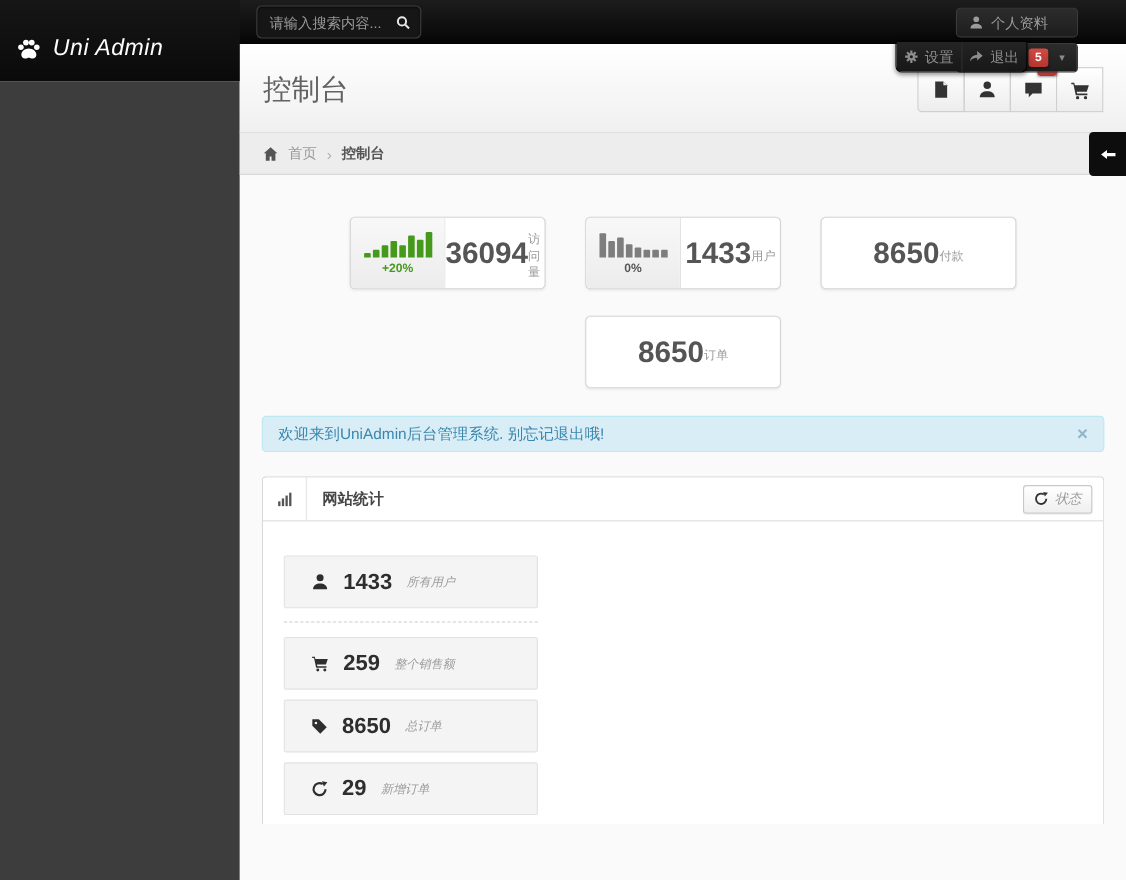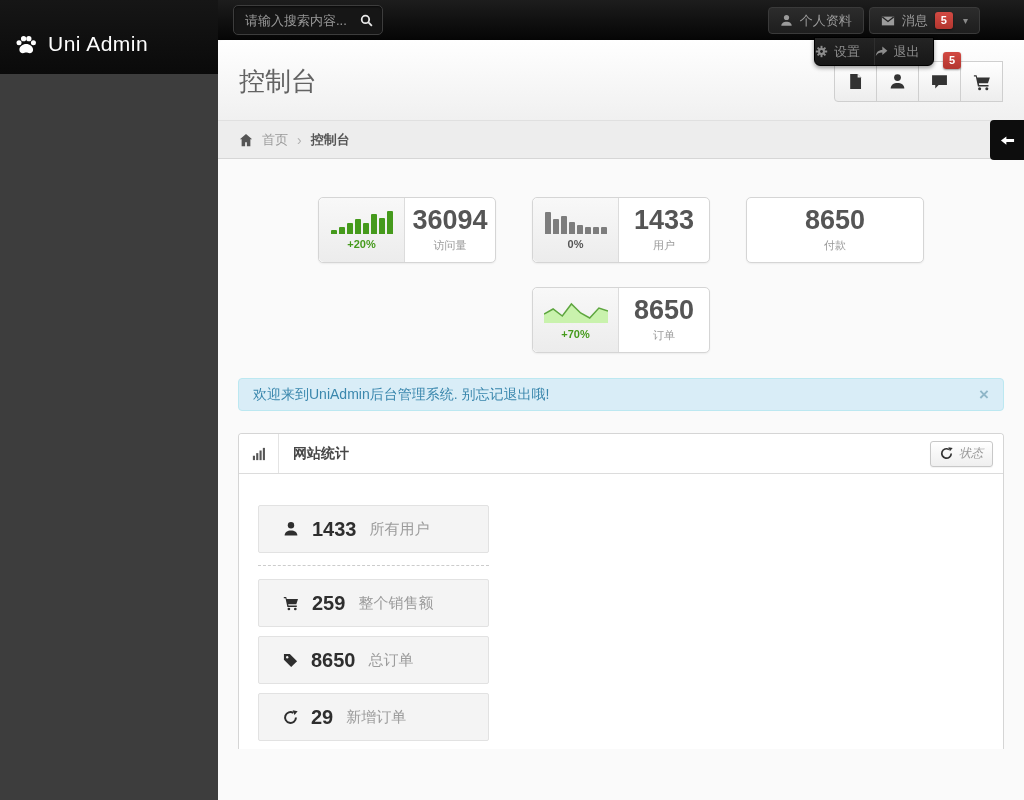--- a/index.html
+++ b/index.html
@@ -10,44 +10,44 @@
   }
   *{box-sizing:border-box;}
   svg{display:block;}
 
   
   .topbar{position:absolute;left:0;top:0;width:1024px;height:40px;
     background:linear-gradient(#1d1d1d,#050505);z-index:30;}
   .logo{position:absolute;left:0;top:0;width:218px;height:74px;
     background:linear-gradient(#161616,#0a0a0a);z-index:32;
     display:flex;align-items:center;gap:10px;padding:14px 0 0 14px;color:#fff;}
-  .brand-text{font-size:21px;color:#fdfdfd;letter-spacing:.5px;}
+  .brand-text{font-size:21px;color:#fdfdfd;letter-spacing:.5px;font-style:italic;}
   .searchbox{position:absolute;left:233px;top:5px;width:150px;height:30px;z-index:33;
     background:#161616;border:1px solid #3d3d3d;border-radius:5px;
     display:flex;align-items:center;padding:0 9px;gap:6px;
     box-shadow:inset 0 1px 2px rgba(0,0,0,.6);}
   .searchbox input{flex:1;min-width:0;background:transparent;border:none;outline:none;
     color:#bbb;font-size:13px;font-family:inherit;}
   .searchbox input::placeholder{color:#9a9a9a;}
   .search-ic{color:#e8e8e8;}
-  .topbar-right{position:absolute;right:44px;top:7px;display:flex;gap:5px;z-index:33;}
+  .topbar-right{position:absolute;right:44px;top:7px;display:flex;gap:5px;z-index:33;flex-direction:column;}
   .tb-btn{height:27px;display:flex;align-items:center;gap:7px;padding:0 11px;
     background:linear-gradient(#2c2c2c,#1e1e1e);border:1px solid #3a3a3a;border-radius:4px;
     color:#9b9b9b;font-size:13px;cursor:pointer;}
   .tb-btn .caret{font-size:10px;color:#8a8a8a;margin-left:3px;}
   .badge-red{background:linear-gradient(#d24a43,#b3362f);color:#fff;border-radius:3px;
     font-size:11px;font-weight:bold;padding:2px 6px;line-height:1.2;
     box-shadow:0 1px 2px rgba(0,0,0,.4);}
 
   
   .user-menu{position:absolute;left:814px;top:37px;height:29px;width:120px;z-index:50;
     background:linear-gradient(#242424,#171717);border:1px solid #000;
     border-radius:0 0 6px 6px;display:flex;align-items:stretch;
     box-shadow:0 2px 4px rgba(0,0,0,.4);}
-  .user-menu .um-item{flex:1;display:flex;align-items:center;justify-content:flex-start;gap:6px;
+  .user-menu .um-item{flex:1;display:flex;align-items:center;justify-content:center;gap:6px;
     color:#8d8d8d;font-size:13px;cursor:pointer;}
   .user-menu .um-item + .um-item{border-left:1px solid #2e2e2e;}
 
   
   .main{position:absolute;left:218px;top:40px;width:806px;height:760px;background:#fafafa;}
   .page-header{position:relative;height:80px;border-radius:6px 0 0 0;
     background:linear-gradient(#ffffff,#f0f0f0);}
   .page-title{position:absolute;left:21px;top:24px;font-size:26px;color:#636363;}
   .icon-group{position:absolute;right:21px;top:21px;display:flex;z-index:5;}
   .ig-btn{width:43px;height:41px;margin-left:-1px;display:flex;align-items:center;justify-content:center;
@@ -74,21 +74,21 @@
   .tiles-row.first{margin-top:38px;}
   .tiles-row.second{margin-top:24px;}
   .tile{width:178px;height:66px;background:#fff;border:1px solid #d5d5d5;border-radius:5px;
     display:flex;box-shadow:0 1px 2px rgba(0,0,0,.06);cursor:pointer;}
   .tile-chart{width:86px;border-right:1px solid #dcdcdc;border-radius:5px 0 0 5px;
     background:linear-gradient(#f8f8f8,#ececec);
     display:flex;flex-direction:column;align-items:center;justify-content:center;gap:4px;}
   .spark{display:flex;align-items:flex-end;gap:2px;height:24px;}
   .spark .bar{width:6px;border-radius:1px 1px 0 0;}
   .percent{font-size:11px;font-weight:bold;}
-  .tile-num{flex:1;display:flex;flex-direction:column;align-items:center;justify-content:center;}
+  .tile-num{flex:1;display:flex;flex-direction:row;align-items:center;justify-content:center;}
   .tile-value{font-size:27px;font-weight:bold;color:#555;line-height:1;}
   .tile-label{font-size:11px;color:#999;margin-top:4px;}
 
   
   .alert{margin-top:25px;height:33px;background:#d9edf7;border:1px solid #bce8f1;border-radius:4px;
     display:flex;align-items:center;padding:0 14px;color:#3a87ad;font-size:14px;}
   .alert b{font-weight:normal;}
   .alert-close{margin-left:auto;color:#8fb6c8;font-size:17px;font-weight:bold;line-height:1;
     cursor:pointer;}
 
@@ -102,21 +102,21 @@
   .panel-title{margin-left:14px;font-size:14px;font-weight:bold;color:#464646;}
   .status-btn{margin-left:auto;margin-right:10px;height:26px;display:flex;align-items:center;gap:6px;
     padding:0 9px;background:linear-gradient(#fff,#efefef);border:1px solid #c8c8c8;border-radius:3px;
     color:#9a9a9a;font-size:12px;cursor:pointer;box-shadow:0 1px 1px rgba(0,0,0,.05);font-style:italic;}
   .status-btn .ric{color:#333;}
   .panel-body{padding:31px 0 0 19px;}
   .stat-item{width:231px;height:48px;background:#f4f4f4;border:1px solid #e2e2e2;border-radius:2px;
     display:flex;align-items:center;gap:13px;padding-left:24px;margin-bottom:9px;cursor:pointer;}
   .stat-item .sic{color:#2e2e2e;}
   .stat-value{font-size:20px;font-weight:bold;color:#2e2e2e;}
-  .stat-label{font-size:15px;color:#9b9b9b;}
+  .stat-label{font-size:11px;font-style:italic;color:#9b9b9b;}
   .divider-dashed{width:231px;border-top:1px dashed #ccc;margin:12px 0 13px 0;}
 
   
   .sidebar{position:absolute;left:0;top:74px;width:218px;height:726px;background:#3d3d3d;}
 </style>
 </head>
 <body>
 
 <div class="topbar"></div>
 
@@ -299,27 +299,20 @@
       <div class="tile">
         <div class="tile-num">
           <div class="tile-value">8650</div>
           <div class="tile-label">付款</div>
         </div>
       </div>
     </div>
 
     <div class="tiles-row second">
       <div class="tile">
-        <div class="tile-chart">
-          <svg width="64" height="24" viewBox="0 0 64 22">
-              <polygon points="0,22 0.0,13 9.1,8 18.3,15 27.4,3 36.6,12 45.7,17 54.9,7 64.0,10 64,22" fill="#c9f2ad"></polygon>
-              <polyline points="0.0,13 9.1,8 18.3,15 27.4,3 36.6,12 45.7,17 54.9,7 64.0,10" fill="none" stroke="#5ea63f" stroke-width="1.5"></polyline>
-            </svg>
-          <div class="percent" style="color: rgb(69, 154, 28);">+70%</div>
-        </div>
         <div class="tile-num">
           <div class="tile-value">8650</div>
           <div class="tile-label">订单</div>
         </div>
       </div>
     </div>
 
     <div class="alert">
       <span>
         <span>欢迎来到</span><b>UniAdmin后台管理系统</b><span>. 别忘记退出哦!</span>

